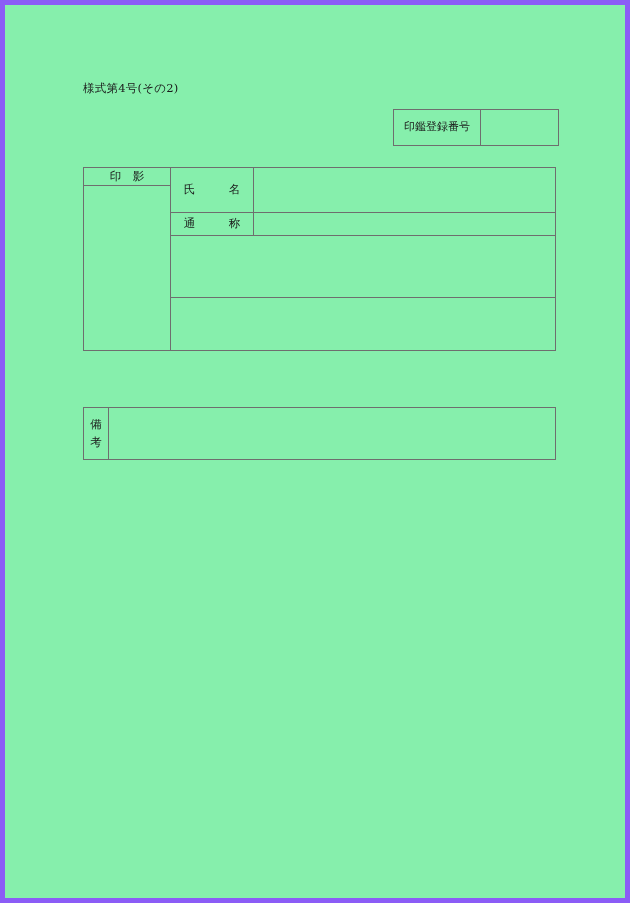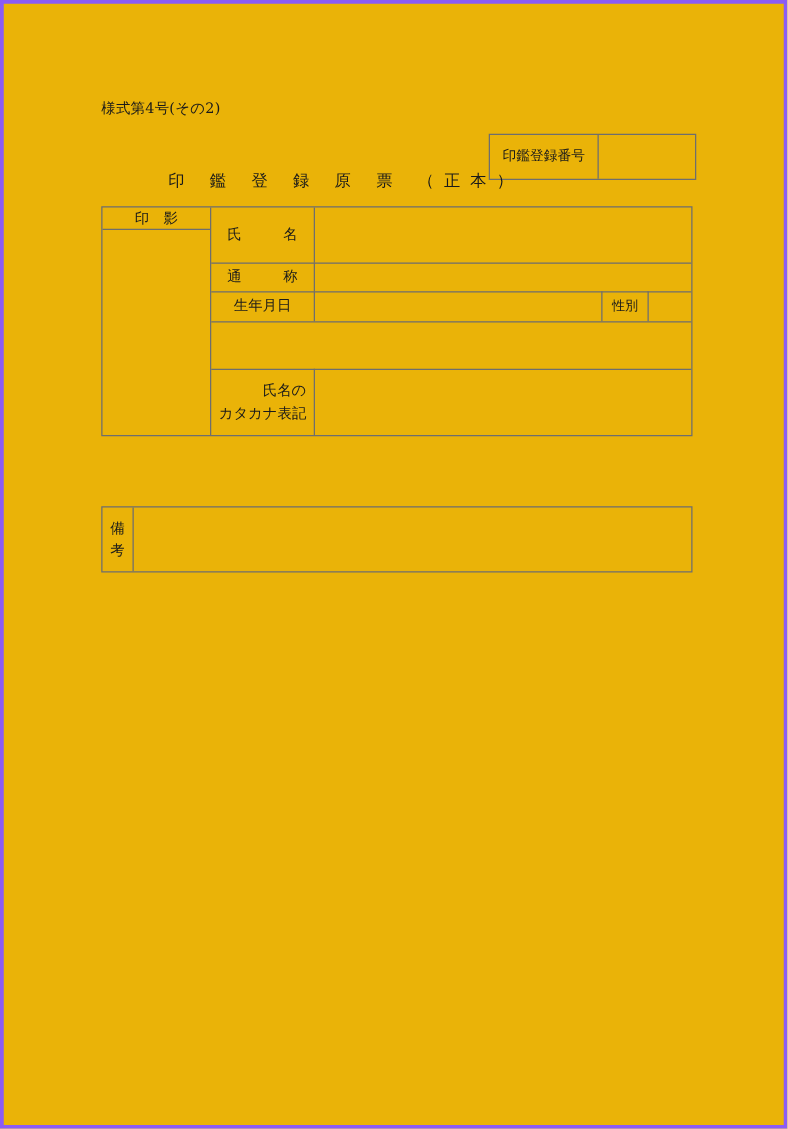--- a/index.html
+++ b/index.html
@@ -11,22 +11,22 @@
     width: 630px;
     height: 903px;
     position: relative;
     font-family: "DejaVu Serif", "Liberation Serif", serif;
     color: #1a1a1a;
     -webkit-font-smoothing: antialiased;
   }
   .page {
     position: absolute;
     inset: 0;
-    background: #eab308;
-    border: 3px solid #8b5cf6;
+    background: #86efac;
+    border: 5px solid #8b5cf6;
     box-sizing: border-box;
     overflow: hidden;
   }
 
   
   .abs { position: absolute; box-sizing: border-box; }
   .bx  { border: 1px solid #6e6e6e; }
   .cell-label,
   .cell-value {
     display: flex;
@@ -148,61 +148,44 @@
 
 <div class="page">
 
   <div class="abs" id="form-code">様式第4号(その2)</div>
 
   <div class="abs bx" id="reg-number-box">
     <div class="abs cell-label" id="reg-number-label">印鑑登録番号</div>
     <div class="abs cell-value" id="reg-number-value"></div>
   </div>
 
-  <div class="abs" id="doc-title">
-    <span class="t">印 鑑 登 録 原 票 （正本）</span>
-  </div>
 
   <div class="abs bx" id="main-table">
 
     <div class="abs" id="seal-col">
       <div class="abs cell-label" id="seal-header">印　影</div>
       <div class="abs" id="seal-area"></div>
     </div>
 
     <div class="row" style="top:0; height:44px;">
       <div class="lab sp2">氏　名</div>
       <div class="val cell-value"></div>
     </div>
 
     <div class="row" style="top:44px; height:23px;">
       <div class="lab sp2">通　称</div>
       <div class="val cell-value"></div>
     </div>
 
-    <div class="row" style="top:67px; height:24px;">
-      <div class="lab">生年月日</div>
-      <div class="val">
-        <div class="cell-value" style="height:100%;padding-left:6px;"></div>
-        <div id="gender-label">性別</div>
-        <div id="gender-value" class="cell-value"></div>
-      </div>
-    </div>
 
     <div class="row" style="top:91px; height:38px;">
       <div class="val cell-value"></div>
     </div>
 
     <div class="row" style="top:129px; bottom:0;">
-      <div class="lab">
-        <div>
-          <div>氏名の</div>
-          <div>カタカナ表記</div>
-        </div>
-      </div>
       <div class="val cell-value"></div>
     </div>
   </div>
 
 
   <div class="abs bx" id="remarks-box">
     <div class="abs" id="remarks-label">
       <span>備</span>
       <span>考</span>
     </div>

